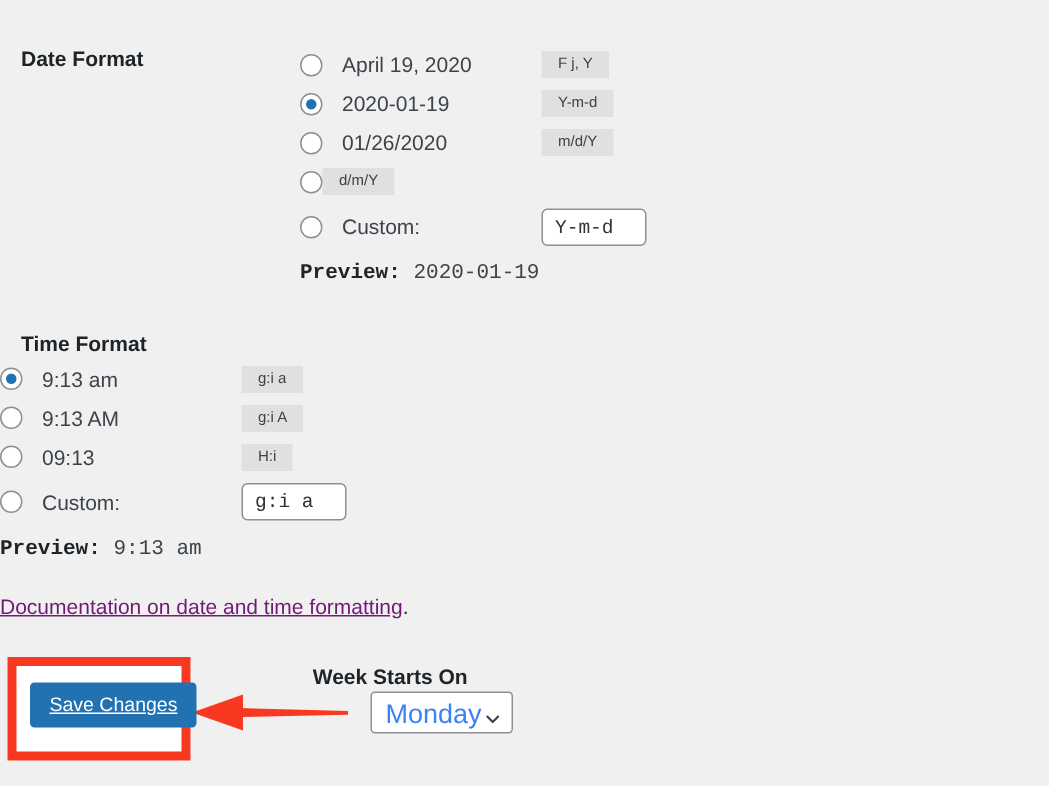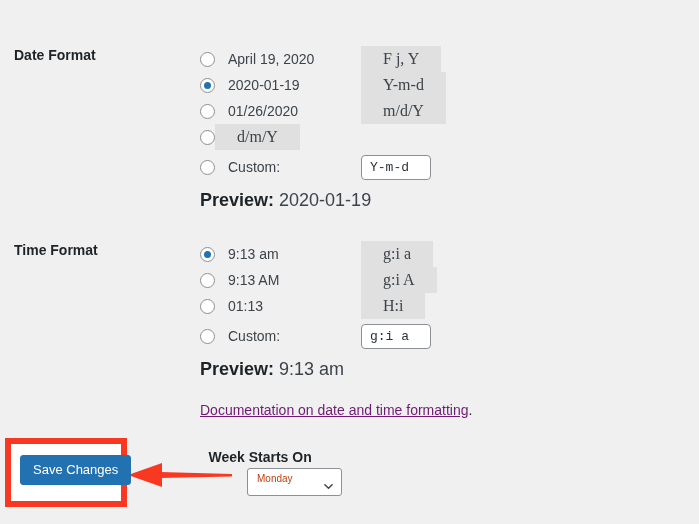--- a/index.html
+++ b/index.html
@@ -13,21 +13,21 @@
     font-family: "Liberation Sans", sans-serif;
     font-size: 14px;
     color: #3c434a;
     position: relative;
     overflow: hidden;
   }
 
   .settings-form {
     position: absolute;
     left: 0;
-    top: 16px;
+    top: 0;
     width: 589px;
   }
 
   .form-row {
     display: flex;
     align-items: flex-start;
   }
 
   .row-label {
     width: 200px;
@@ -81,47 +81,48 @@
   .radio-label {
     margin-left: 13px;
     font-size: 14px;
     color: #3c434a;
     white-space: nowrap;
     width: 133px;
     flex: 0 0 auto;
   }
 
   .code-badge {
-    font-family: Liberation Serif, serif;
-    font-size: 16px;
+    font-family: Liberation Sans, sans-serif;
+    font-size: 10px;
     background: #e0e0e0;
     color: #3c434a;
-    padding: 2px 22px;
+    padding: 2px 11px;
     display: inline-block;
     line-height: 1.4;
     white-space: pre;
   }
 
   .custom-input {
     font-family: "Liberation Mono", monospace;
     font-size: 13px;
     color: #2c3338;
     background: #fff;
     border: 1px solid #8c8f94;
     border-radius: 4px;
     padding: 4px 8px;
     width: 52px;
     box-sizing: content-box;
     outline: none;
   }
 
   .preview-line {
-    font-size: 18px;
+    font-size: 14px;
     color: #3c434a;
     margin-top: 6px;
+    font-family: Liberation Mono, monospace;
   }
   .preview-line .preview-key {
     font-weight: bold;
     color: #1d2327;
   }
 
   .doc-link-wrap {
     margin-top: 22px;
     font-size: 14px;
     color: #1d2327;
@@ -139,22 +140,22 @@
     border: 1px solid #8c8f94;
     border-radius: 3px;
     height: 28px;
     width: 95px;
     box-sizing: border-box;
   }
   .select-box .select-value {
     position: absolute;
     left: 9px;
     top: 4px;
-    font-size: 10px;
-    color: #c2410c;
+    font-size: 18px;
+    color: #3b82f6;
     text-align: right;
   }
   .select-box .chevron {
     position: absolute;
     right: 8px;
     top: 9px;
     width: 9px;
     height: 9px;
   }
 
@@ -164,20 +165,21 @@
     background: #2271b1;
     color: #fff;
     border: 1px solid #2271b1;
     border-radius: 3px;
     font-size: 13px;
     font-weight: normal;
     padding: 7px 12px 8px 12px;
     line-height: 1;
     cursor: pointer;
     font-family: "Liberation Sans", sans-serif;
+    text-decoration: underline;
   }
 
   
   .anno-box {
     position: absolute;
     left: 5px;
     top: 438px;
     width: 122px;
     height: 69px;
     border: 6px solid #f93822;
@@ -239,39 +241,39 @@
         <input class="custom-input" type="text" value="Y-m-d" style="">
       </div>
 
       <div class="preview-line">
         <span class="preview-key">Preview:</span>
         <span>2020-01-19</span>
       </div>
     </div>
   </div>
 
-  <div class="form-row" style="margin-top:30px;">
+  <div class="form-row" style="margin-top:30px;flex-direction:column;">
     <div class="row-label">Time Format</div>
     <div class="row-field">
 
       <div class="radio-option">
         <span class="radio checked"></span>
         <span class="radio-label">9:13 am</span>
         <span class="code-badge">g:i a</span>
       </div>
 
       <div class="radio-option">
         <span class="radio"></span>
         <span class="radio-label">9:13 AM</span>
         <span class="code-badge">g:i A</span>
       </div>
 
       <div class="radio-option">
         <span class="radio"></span>
-        <span class="radio-label">01:13</span>
+        <span class="radio-label">09:13</span>
         <span class="code-badge">H:i</span>
       </div>
 
       <div class="radio-option" style="height:34px;">
         <span class="radio"></span>
         <span class="radio-label">Custom:</span>
         <input class="custom-input" type="text" value="g:i a" style="">
       </div>
 
       <div class="preview-line">

